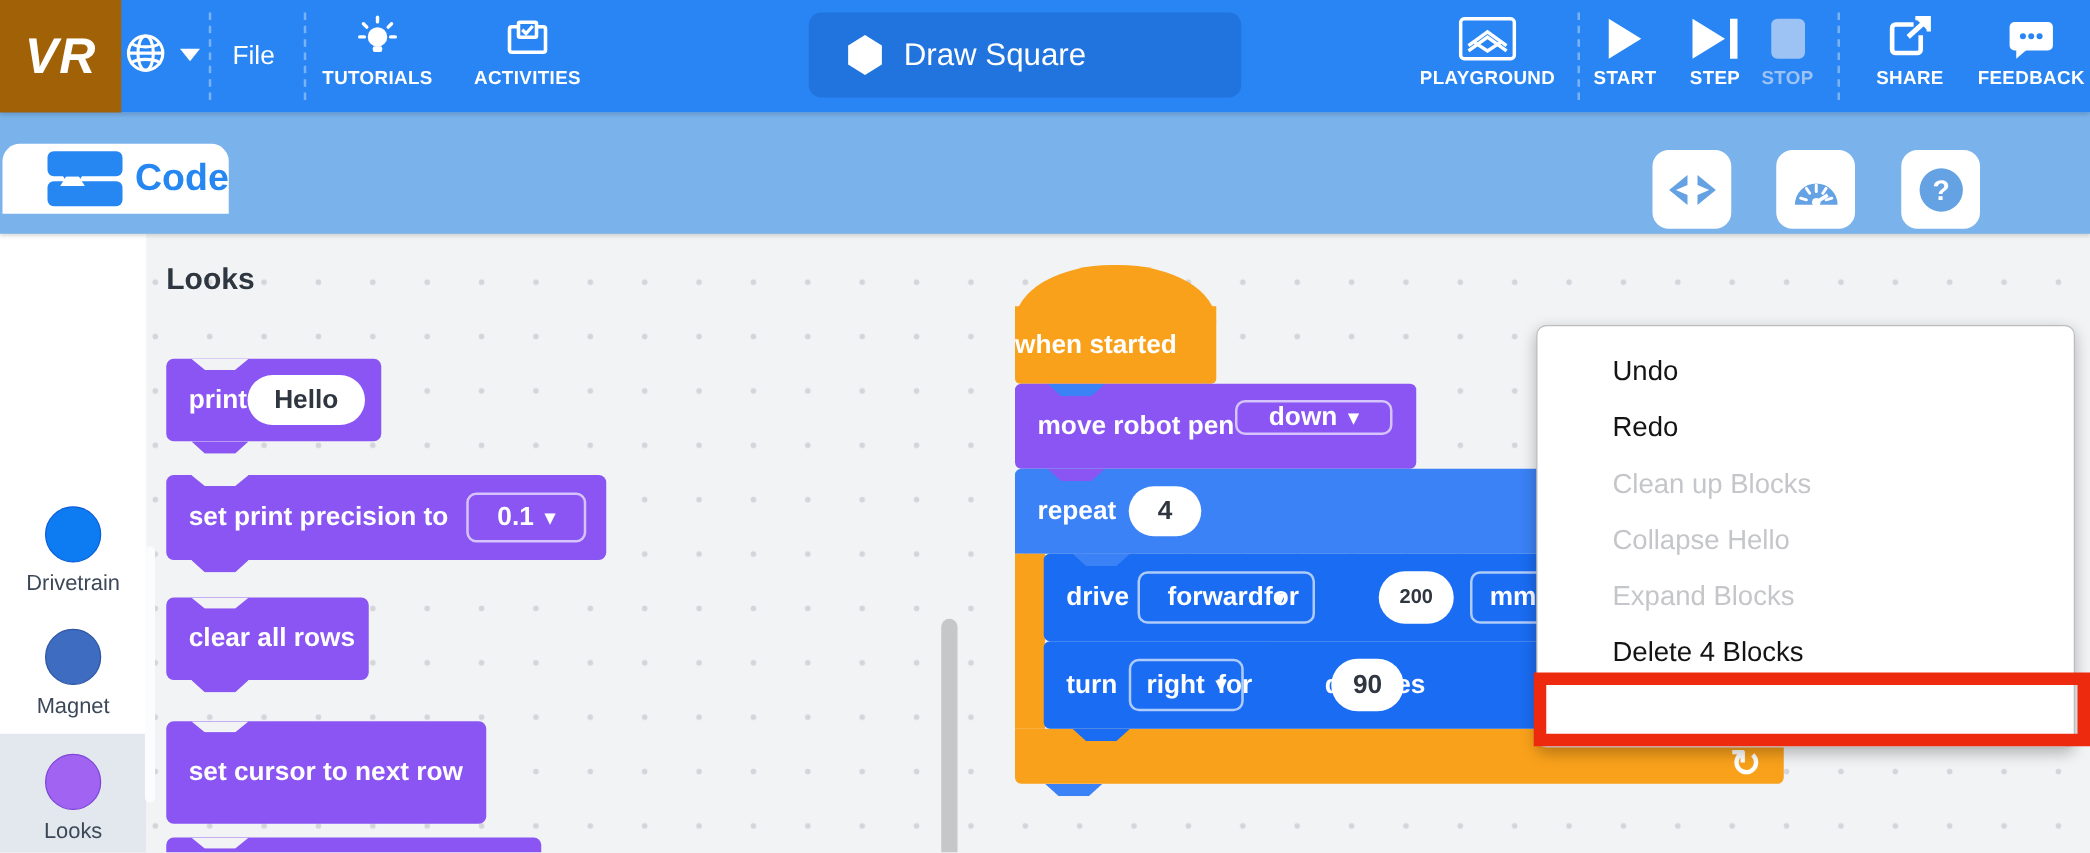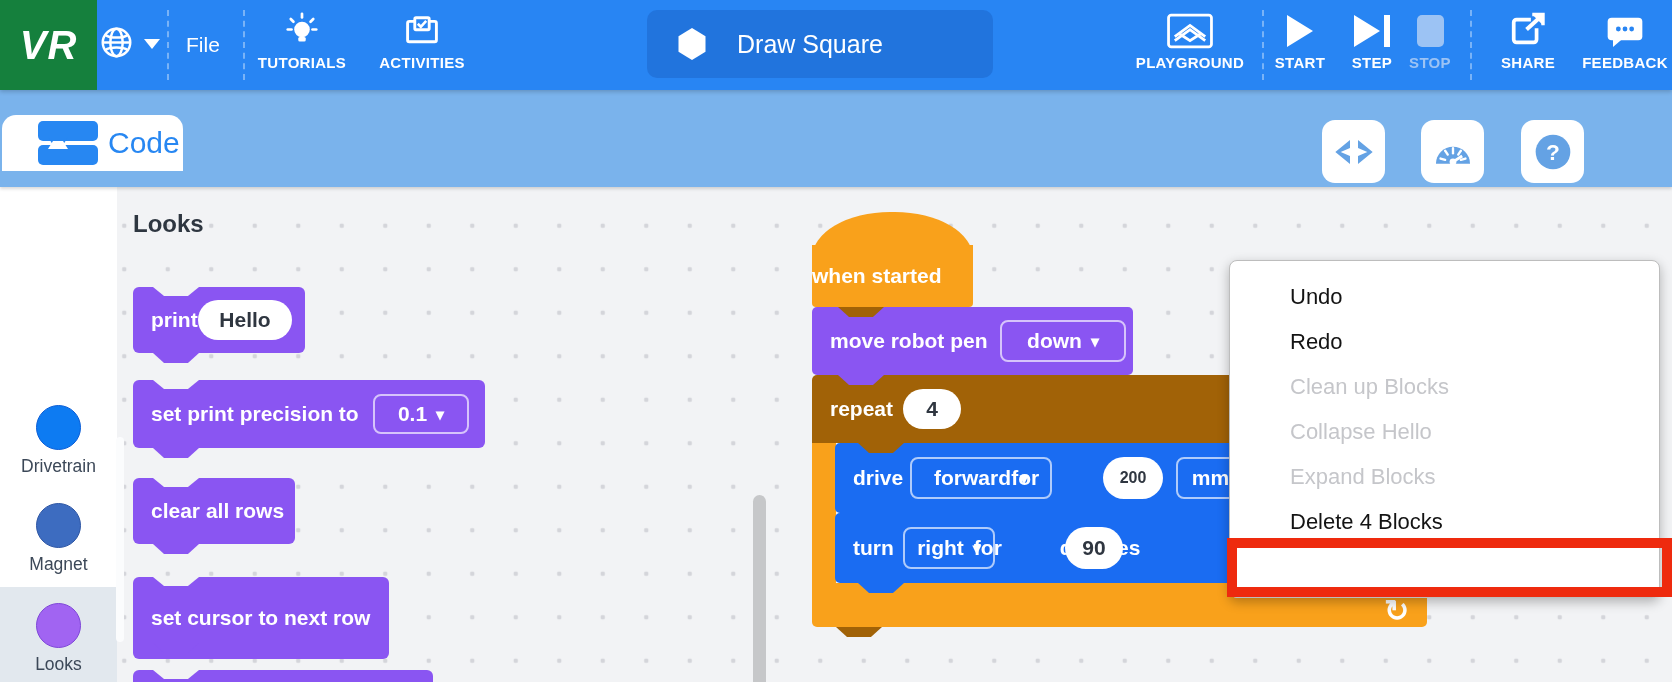--- a/index.html
+++ b/index.html
@@ -3,47 +3,47 @@
 <meta charset="utf-8">
 <style>
   * { margin:0; padding:0; box-sizing:border-box; }
   html,body { width:1672px; height:682px; }
   body { font-family:"Liberation Sans", sans-serif; overflow:hidden; background:#f2f3f5; }
   .screen { position:absolute; top:0; left:0; width:1672px; height:682px; overflow:hidden; }
 
   
   .topbar { position:absolute; top:0; left:0; width:1672px; height:90px; background:#2885f3; z-index:30;
             box-shadow:0 2px 4px rgba(0,0,0,.18); }
-  .logo { position:absolute; left:0; top:0; width:97px; height:90px; background:#15803d;
+  .logo { position:absolute; left:0; top:0; width:97px; height:90px; background:#a16207;
           display:flex; align-items:center; justify-content:center;
           color:#fff; font-size:40px; font-weight:bold; font-style:italic; letter-spacing:1px; }
   .tb-sep { position:absolute; top:10px; height:70px; width:0; border-left:2px dashed rgba(255,255,255,.38); }
   .globe-wrap { position:absolute; left:100px; top:26px; display:flex; align-items:center; }
   .caret { width:0; height:0; border-left:8px solid transparent; border-right:8px solid transparent;
            border-top:10px solid #fff; margin-left:11px; margin-top:3px; }
   .file-label { position:absolute; left:186px; top:33px; color:#fff; font-size:21px; }
   .tb-item { position:absolute; top:10px; width:120px; text-align:center; color:#fff; }
   .tb-item .ic { height:42px; display:flex; align-items:center; justify-content:center; }
   .tb-item .lbl { font-size:15px; font-weight:bold; letter-spacing:.3px; margin-top:2px; }
   .tb-item.disabled .lbl { color:#9cc3f4; }
   .proj-btn { position:absolute; left:647px; top:10px; width:346px; height:68px; background:#2174dd;
               border-radius:10px; display:flex; align-items:center; }
   .hexagon { width:30px; height:32px; background:#fff; margin-left:30px;
              clip-path:polygon(50% 0%, 95% 26%, 95% 74%, 50% 100%, 5% 74%, 5% 26%); }
-  .proj-name { color:#fff; font-size:25px; margin-left:30px; }
+  .proj-name { color:#fff; font-size:25px; margin-left:16px; }
   .play-tri { width:0; height:0; border-top:16px solid transparent; border-bottom:16px solid transparent;
               border-left:26px solid #fff; }
   .step-bar { width:6px; height:32px; background:#fff; margin-left:4px; }
   .stop-sq { width:27px; height:32px; background:#9cc3f4; border-radius:5px; }
 
   
   .secondbar { position:absolute; top:90px; left:0; width:1672px; height:97px; background:#7ab3ec; z-index:20;
                box-shadow:0 2px 3px rgba(0,0,0,.15); }
   .code-tab { position:absolute; left:2px; top:25px; width:181px; height:56px; background:#fff;
-              border-radius:14px 14px 0 0; display:flex; align-items:center; }
+              border-radius:14px 14px 0 0; display:flex; align-items:center;font-weight:bold; }
   .code-tab-icon { position:relative; width:62px; height:46px; margin-left:36px; }
   .code-tab-icon .b1,.code-tab-icon .b2 { position:absolute; left:0; width:60px; height:20px;
               background:#2787f2; border-radius:5px; }
   .code-tab-icon .b1 { top:1px; } .code-tab-icon .b2 { top:25px; }
   .code-tab-icon .n1 { position:absolute; left:10px; top:17px; width:20px; height:8px; background:#2787f2;
               clip-path:polygon(0 0,100% 0,75% 100%,25% 100%); }
   .code-tab-icon .n2 { position:absolute; left:10px; top:21px; width:20px; height:8px; background:#fff;
               clip-path:polygon(0 100%,100% 100%,75% 0,25% 0); }
   .code-tab-label { color:#2787f2; font-size:30px; margin-left:8px; }
   .sq-btn { position:absolute; top:30px; width:63px; height:63px; background:#fff; border-radius:13px;
@@ -62,21 +62,21 @@
             border-radius:4px; z-index:6; }
   .ws-scrollbar { position:absolute; left:753px; top:495px; width:13px; height:187px; background:#c6c7c9;
             border-radius:7px 7px 0 0; z-index:8; }
 
   .pal-title { position:absolute; left:133px; top:210px; font-size:24px; font-weight:bold; color:#2e3640; }
 
   
   .blk { position:absolute; border-radius:6px; color:#fff; font-size:21px; font-weight:bold;
          display:flex; align-items:center; }
   .purple { background:#8a55f2; }
-  .orange { background:#a16207; }
+  .orange { background:#3b82f6; }
   .blue   { background:#1a6cf2; }
   .tab { position:absolute; width:46px; height:10px; clip-path:polygon(0 0,100% 0,76% 100%,24% 100%); }
   .notch-bg { position:absolute; width:46px; height:9px; background:#f2f3f5;
               clip-path:polygon(0 0,100% 0,76% 100%,24% 100%); }
   .blk .btext { margin-left:18px; white-space:nowrap; }
   .oval { background:#fff; border-radius:30px; color:#2f3640; display:flex; align-items:center;
           justify-content:center; font-weight:bold; }
   .bdrop { border:2px solid rgba(255,255,255,.65); border-radius:8px; display:flex; align-items:center;
            justify-content:center; white-space:nowrap; }
   .bdrop .dcaret { font-size:16px; margin-left:9px; }
@@ -318,21 +318,21 @@
   <div class="ws-scrollbar"></div>
 
   <div class="hat-dome"></div>
   <div class="hat-body">
     <span class="btext">when started</span>
   </div>
   <div class="tab orange" style="left:838px;top:307px;z-index:2"></div>
 
   <div class="blk purple" style="left:812px;top:307px;width:321px;height:68px;border-radius:5px">
     <span class="btext">move robot pen</span>
-    <div class="bdrop" style="position:absolute;left:188px;top:13px;width:126px;height:42px">
+    <div class="bdrop" style="position:absolute;left:176px;top:13px;width:126px;height:28px">
       <span>down</span>
         <span class="dcaret">▾</span>
     </div>
   </div>
   <div class="tab purple" style="left:838px;top:375px;z-index:2"></div>
 
   <div class="blk orange" style="left:812px;top:375px;width:615px;height:68px;border-radius:5px 5px 0 0">
     <span class="btext">repeat</span>
     <div class="oval" style="position:absolute;left:91px;top:14px;width:58px;height:40px;font-size:21px">4</div>
   </div>

